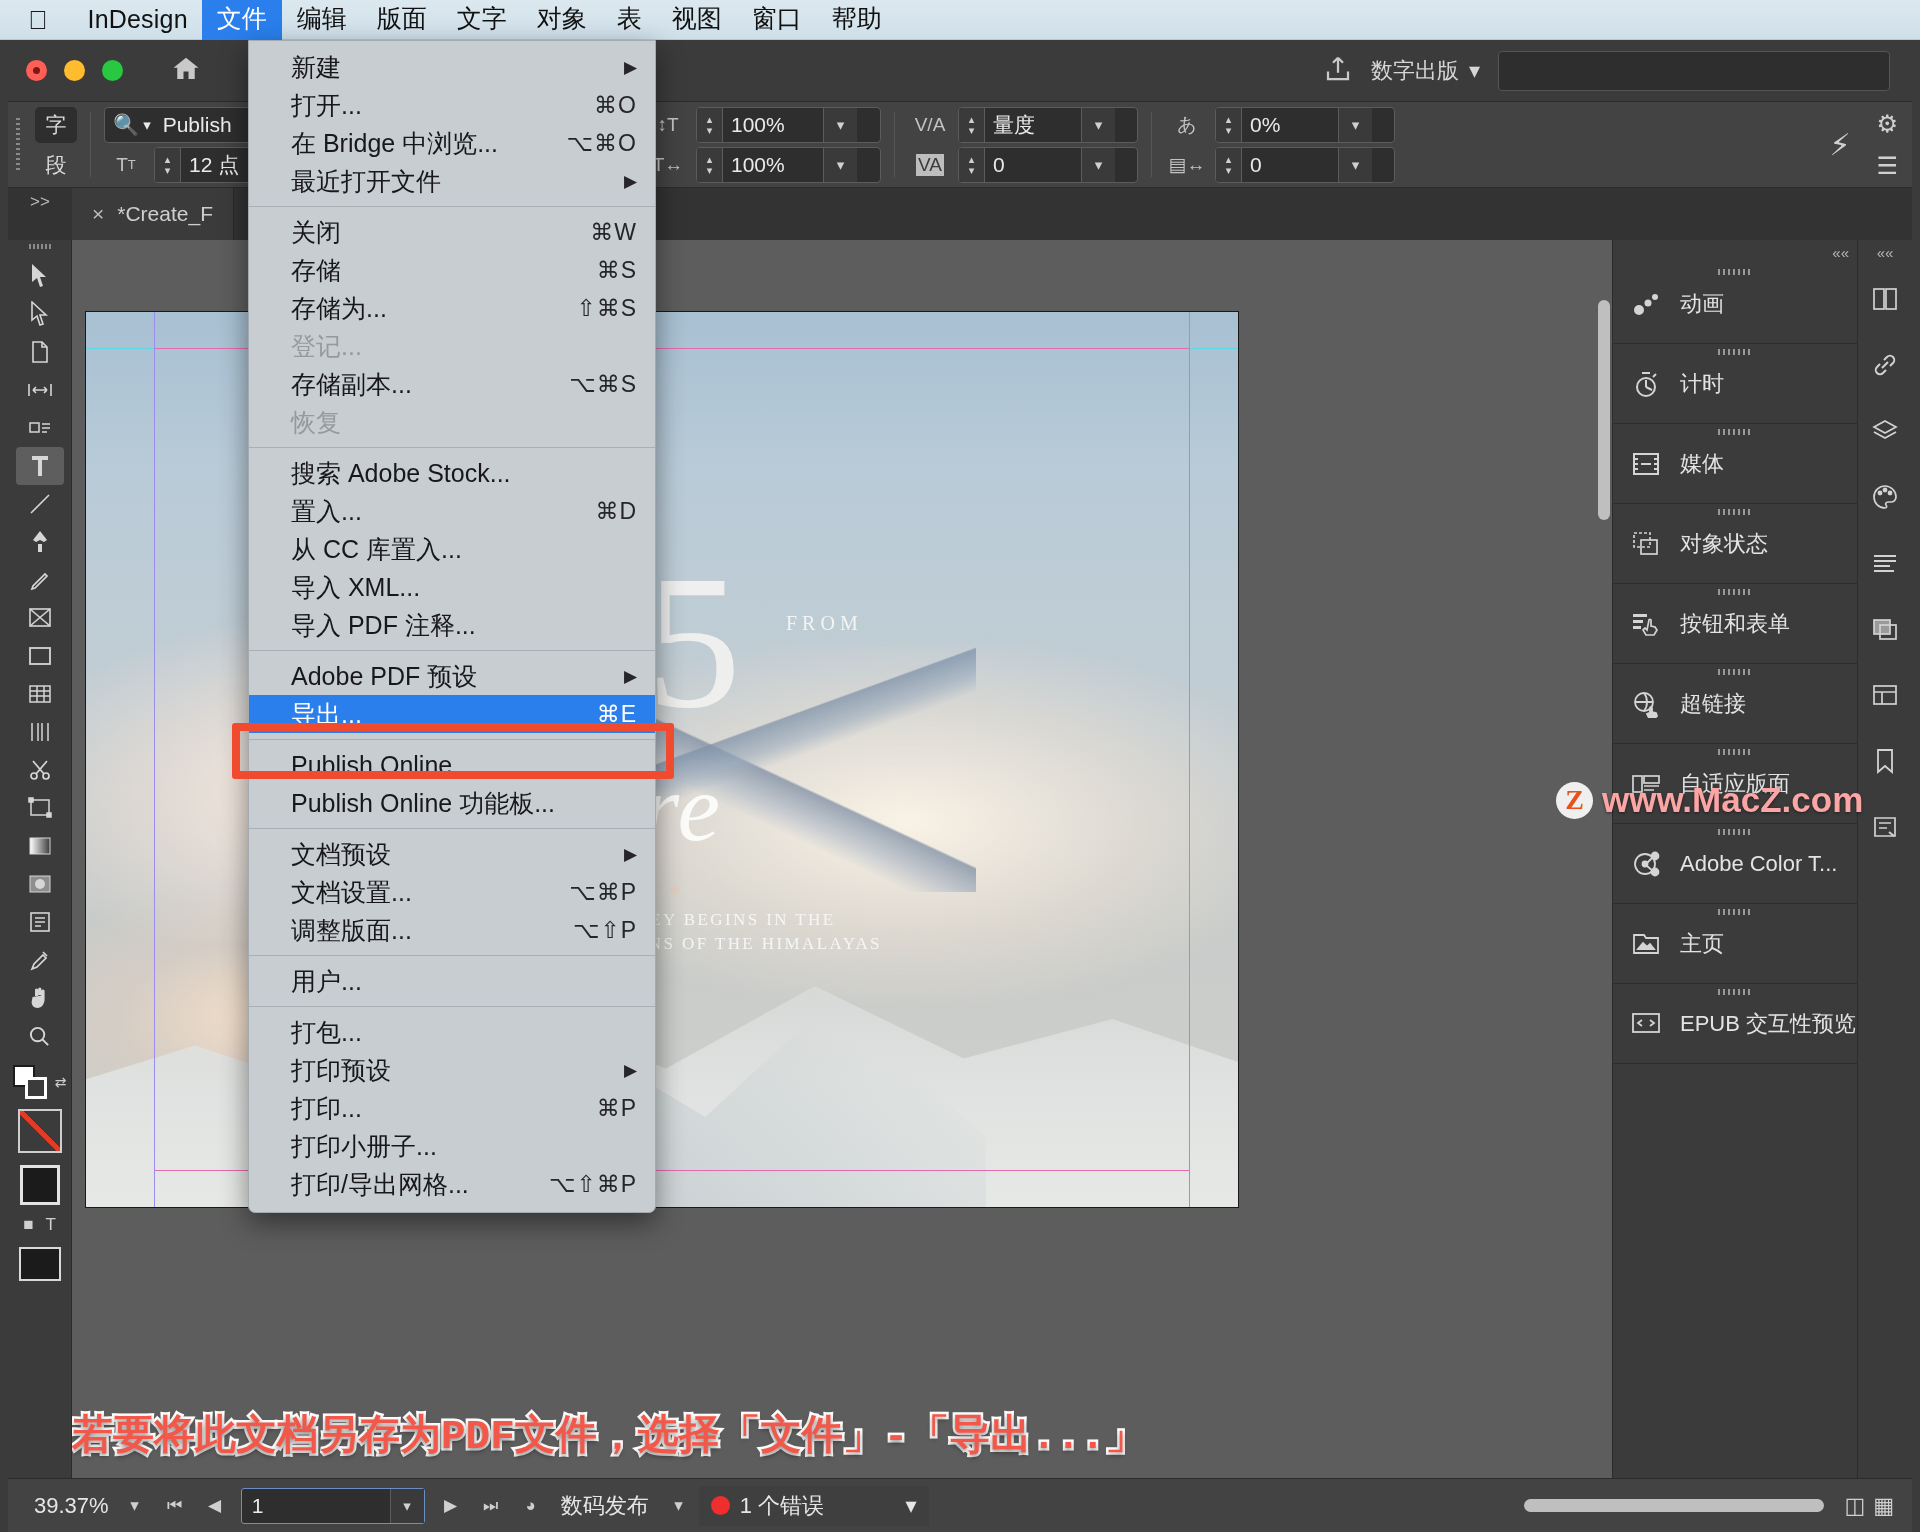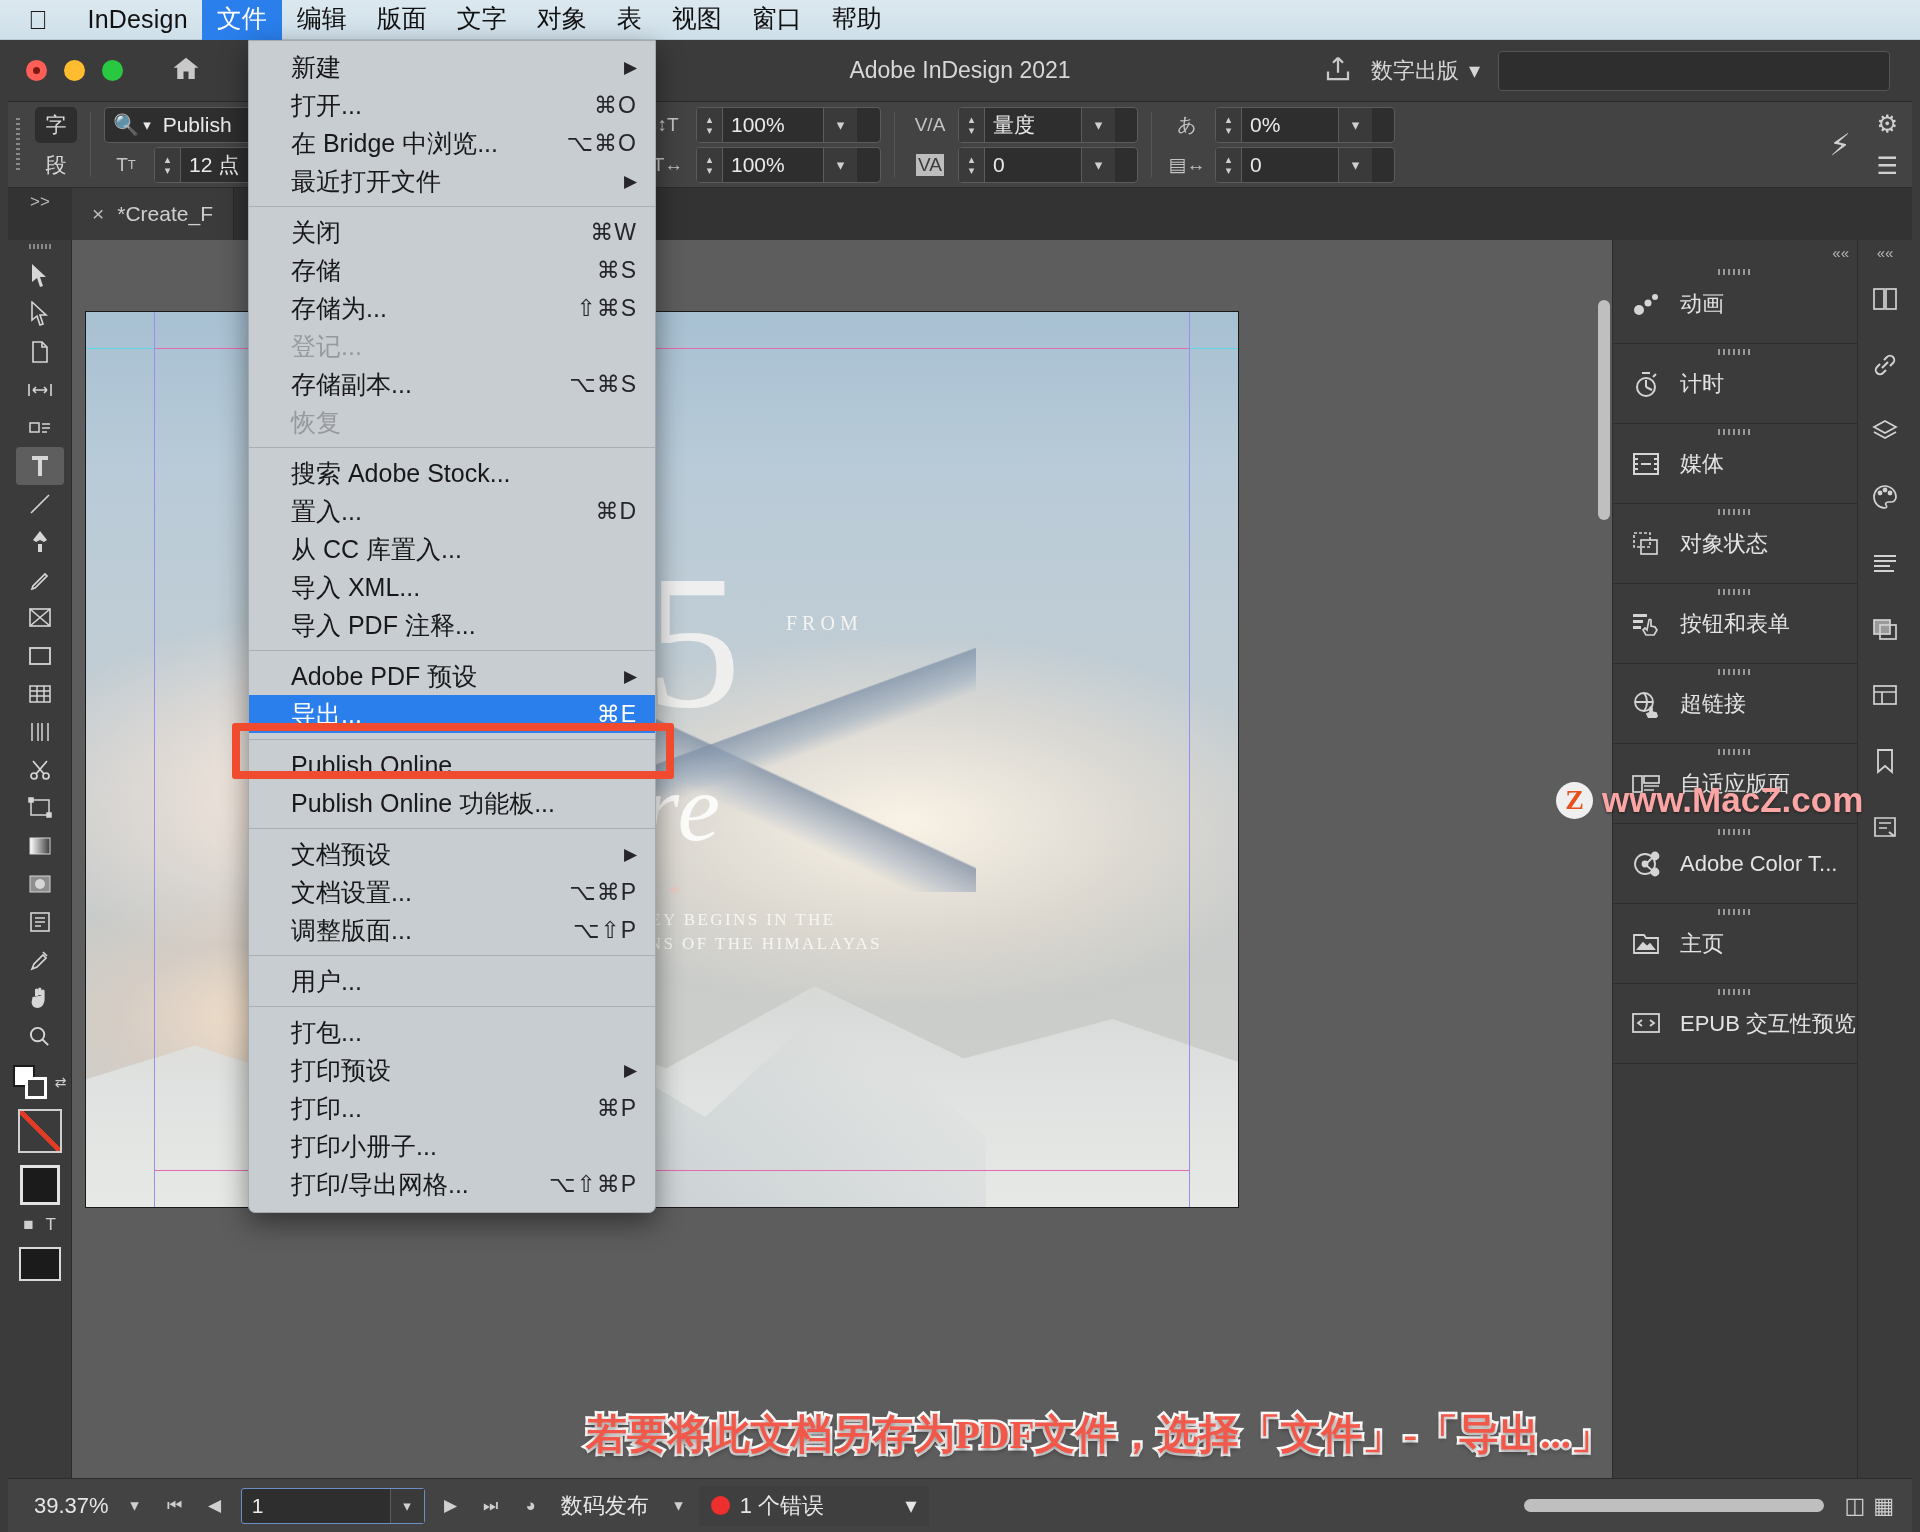--- a/index.html
+++ b/index.html
@@ -191,25 +191,25 @@
     font-family: "Liberation Serif", serif;
   }
   .art-plus {
     position: absolute; left: 583px; top: 567px; color: #f1c6b8; font-size: 20px;
   }
   .margin-guide { position: absolute; border: 1px solid #e36ab0; left: 68px; top: 36px; right: 48px; bottom: 36px; pointer-events: none; }
   .guide-cyan-t { position: absolute; left: 0; right: 0; top: 36px; border-top: 1px solid #5fd6e8; }
   .guide-purple-l { position: absolute; top: 0; bottom: 0; left: 68px; border-left: 1px solid #9b8cf0; }
   .guide-purple-r { position: absolute; top: 0; bottom: 0; right: 48px; border-left: 1px solid #9b8cf0; }
   .annot {
-    position: absolute; left: 0; right: 0; bottom: 16px; text-align: right;
+    position: absolute; left: 0; right: 0; bottom: 16px; text-align: left;
     font-size: 41px; font-weight: bold; color: #f2584a;
     -webkit-text-stroke: 5px #ffffff; paint-order: stroke fill;
     text-shadow: 0 3px 5px rgba(0,0,0,.45);
-    font-family: Liberation Serif, serif;
+    font-family: Liberation Mono, monospace;
   }
   .vscroll {
     position: absolute; right: 2px; top: 60px; width: 12px; height: 220px;
     background: #bfbfbf; border-radius: 6px;
   }
 
   
   .rightdock {
     position: absolute; right: 0; top: 200px; bottom: 54px; width: 300px;
     background: #3b3b3b; display: flex;
@@ -318,21 +318,20 @@
       <div class="traffic">
         <div class="dot red"></div>
         <div class="dot yellow"></div>
         <div class="dot green"></div>
       </div>
       <div class="home-icon">
         <svg width="34" height="30" viewBox="0 0 24 24" fill="currentColor">
             <path d="M12 3 2 11h3v9h5v-6h4v6h5v-9h3z"></path>
           </svg>
       </div>
-      <div class="titlebar-title">Adobe InDesign 2021</div>
       <div class="titlebar-right">
         <div class="share-icon">
           <svg width="30" height="30" viewBox="0 0 24 24" fill="none" stroke="currentColor" stroke-width="1.8">
             <path d="M12 3v12M12 3l-4 4M12 3l4 4M4 14v6h16v-6"></path>
           </svg>
         </div>
         <div class="workspace-sel">
           <span>数字出版</span>
           <span>▾</span>
         </div>

